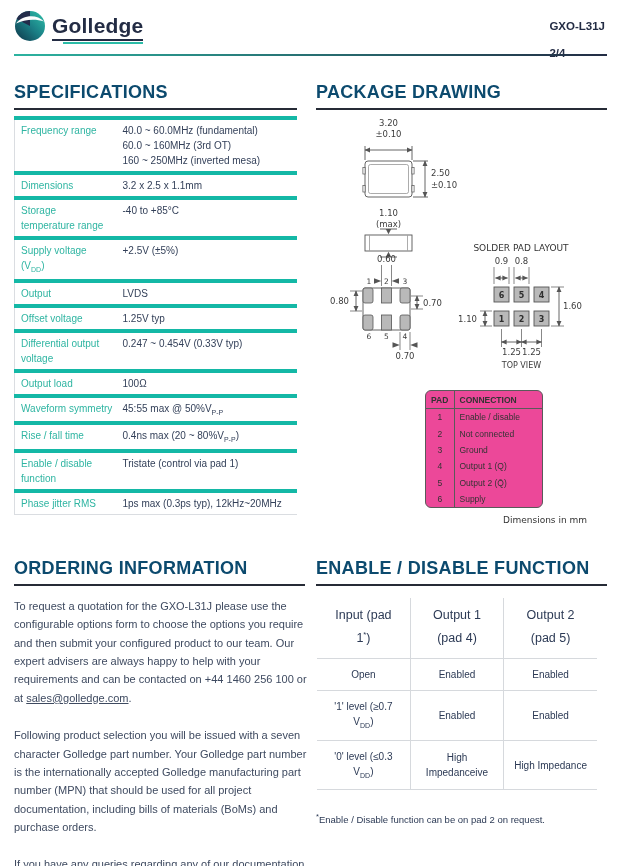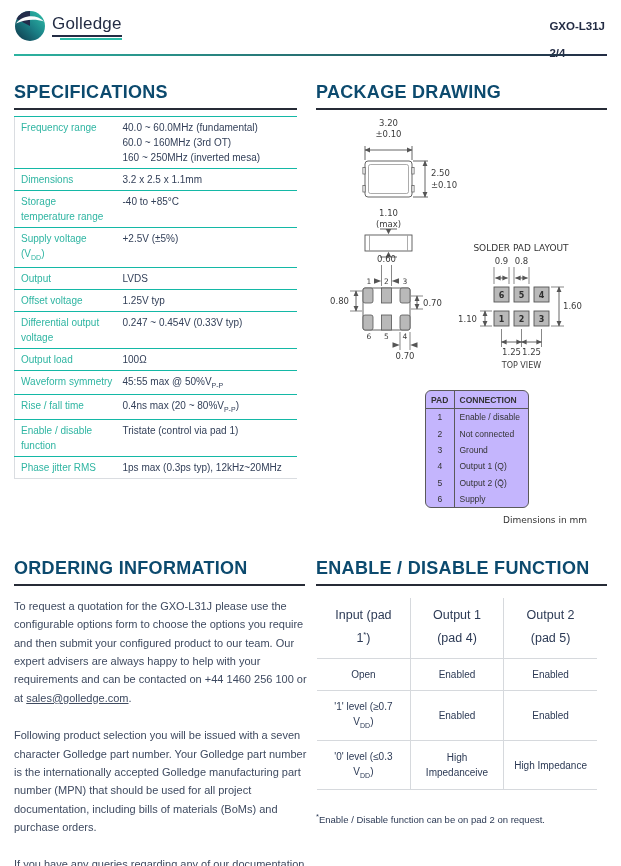--- a/index.html
+++ b/index.html
@@ -4,48 +4,48 @@
 <style>
   * { margin:0; padding:0; box-sizing:border-box; }
   html,body { background:#fff; }
   .page {
     position:relative; width:621px; height:866px; background:#ffffff;
     font-family:"Liberation Sans", sans-serif; color:#2f3c55; overflow:hidden;
   }
   
   .hdr { position:absolute; top:8px; left:14px; right:14px; height:40px; }
   .logo-ic { position:absolute; top:2px; left:0; }
-  .brand { position:absolute; left:38px; top:6px; font-size:17px; font-weight:400; color:#232c44; letter-spacing:.2px; }
+  .brand { position:absolute; left:38px; top:6px; font-size:21px; font-weight:700; color:#232c44; letter-spacing:.2px; }
   .brand .u1 { height:2px; background:#232c44; margin-top:1px; }
   .brand .u2 { height:2px; background:#2cbca8; width:88%; margin-left:12%; margin-top:1px; }
   .partno { position:absolute; right:2px; top:12px; display:flex; gap:15px; font-size:11.5px; font-weight:600; color:#232c44;flex-direction:column; }
   .rule { position:absolute; top:54px; left:14px; width:593px; height:2px;
           background:linear-gradient(to right,#2cb3a0,#232c44); }
   
   section { position:absolute; }
   h2 { font-size:18px; font-weight:700; color:#0c4a6e; letter-spacing:.3px;
        padding-bottom:5px; border-bottom:2px solid #262b36; }
   
   .sec-spec { top:82px; left:14px; width:283px; }
   table.spec { width:283px; border-collapse:collapse; margin-top:6px; font-size:10px;
                border-left:1px solid #dadde1; }
-  table.spec td { border-top:1px solid #14b8a6; padding:3px 4px 3px 6px; vertical-align:top; line-height:1.5; }
+  table.spec td { border-top:4px solid #14b8a6; padding:3px 4px 3px 6px; vertical-align:top; line-height:1.5; }
   table.spec tr:last-child td { border-bottom:1px solid #dadde1; }
   td.lbl { width:102px; color:#2fb5a2; }
   td.val { color:#323f58; white-space:pre-line; }
   sub { font-size:7px; } sup { font-size:7.5px; }
   
   .sec-pkg { top:82px; left:316px; width:291px; }
   .pkg-svg { display:block; margin-top:0px; }
   .pkg-svg text { font-family:"DejaVu Sans", sans-serif; fill:#3c3c3c; font-size:8.5px; }
   .pkg-svg .pin { font-size:7.5px; }
   .pkg-svg .pnum { font-size:8px; font-weight:700; fill:#2f2f2f; }
   .pkg-svg .ttl { font-size:9px; fill:#333; }
-  .padtbl-wrap { margin-left:109px; margin-top:8px; width:104px; border:1.4px solid #5a5a5a;
-                 border-radius:6px; background:#c4b5fd; overflow:hidden; }
+  .padtbl-wrap { margin-left:109px; margin-top:8px; width:118px; border:1.4px solid #5a5a5a;
+                 border-radius:6px; background:#ec4899; overflow:hidden; }
   table.padtbl { width:100%; border-collapse:collapse; font-size:8.5px; color:#333; }
   table.padtbl th { font-weight:700; border-bottom:1.2px solid #5a5a5a; padding:3.5px 5px; text-align:left; }
   table.padtbl td { padding:3.2px 5px; }
   table.padtbl th:first-child, table.padtbl td:first-child { width:28px; text-align:center; border-right:1.2px solid #5a5a5a; }
   .mm-note { margin-top:7px; font-size:9px; color:#333; text-align:right; padding-right:20px;
              font-family:"DejaVu Sans", sans-serif; }
   
   .sec-ord { top:558px; left:14px; width:293px; }
   .sec-ord h2 { width:291px; }
   .sec-ord p { margin-top:11px; font-size:11px; line-height:1.67; color:#3e4a60; }

